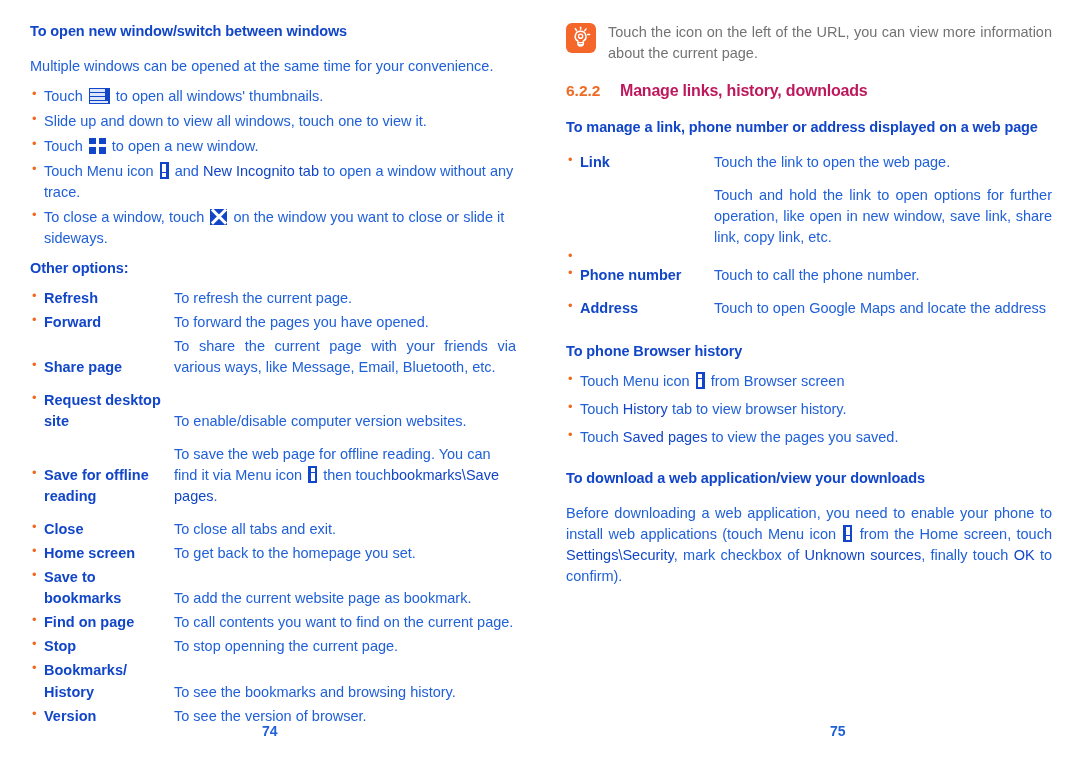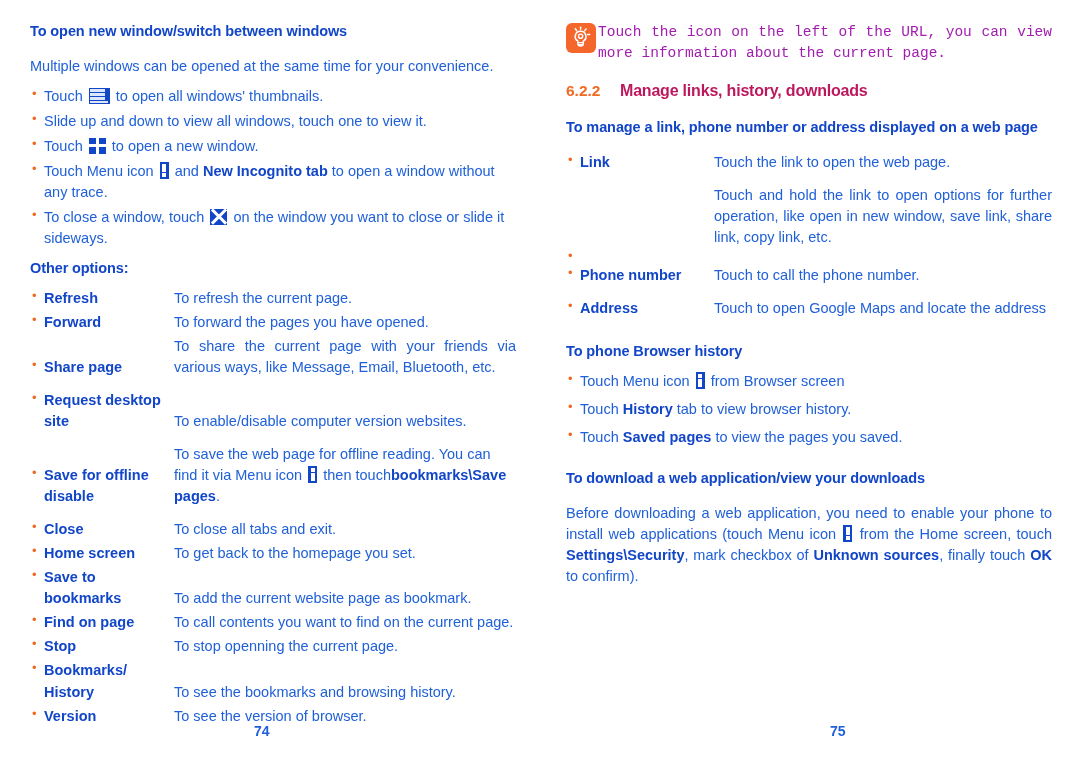--- a/index.html
+++ b/index.html
@@ -40,21 +40,21 @@
   .h-bold.tight { margin-bottom: 10px; }
   p.body {
     font-size: 14.5px;
     line-height: 1.45;
     margin: 0 0 9px 0;
     color: #2060d8;
     text-align: justify;
   }
   p.body.nojust { text-align: left; }
   b, .bld {
-    font-weight: bold;
+    font-weight: normal;
     color: #1246c8;
   }
 
   
   ul.blist {
     list-style: none;
     margin: 0;
     padding: 0;
   }
   ul.blist > li {
@@ -214,26 +214,25 @@
     width: 30px;
     height: 30px;
     border-radius: 6px;
     background: #f4662a;
     position: relative;
     margin-top: 1px;
   }
   .tip-icon svg { display: block; }
   .tip-text {
     flex: 1 1 auto;
-    padding-left: 2px;
+    padding-left: 12px;
     font-size: 14.5px;
     line-height: 1.45;
-    color: #a21caf;
+    color: #737373;
     text-align: justify;
-    font-family: Liberation Mono, monospace;
   }
 
   
   .sec-head {
     display: flex;
     align-items: baseline;
     margin: 0 0 18px 0;
   }
   .sec-num {
     color: #f06a23;
@@ -251,21 +250,21 @@
   }
 
   
   .pagenum {
     position: absolute;
     bottom: 28px;
     font-size: 14px;
     font-weight: bold;
     color: #2060d8;
   }
-  .pagenum-left  { left: 254px; }
+  .pagenum-left  { left: 262px; }
   .pagenum-right { left: 830px; }
 </style>
 </head>
 <body>
 
 <div class="page">
 
   <div class="col col-left">
 
     <div class="h-bold">To open new window/switch between windows</div>
@@ -328,21 +327,21 @@
       <div class="gap-sm"></div>
 
       <div class="defrow">
         <div class="term">Request desktop site</div>
         <div class="desc nojust">To enable/disable computer version websites.</div>
       </div>
 
       <div class="gap-sm"></div>
 
       <div class="defrow">
-        <div class="term">Save for offline disable</div>
+        <div class="term">Save for offline reading</div>
         <div class="desc nojust">
           <span>To save the web page for offline reading. You can find it via Menu icon</span>
           <span class="icn icn-menu"><i></i><i></i><i></i></span>
           <span>then touch</span><b>bookmarks\Save pages</b><span>.</span>
         </div>
       </div>
 
       <div class="gap-sm"></div>
 
       <div class="defrow">

